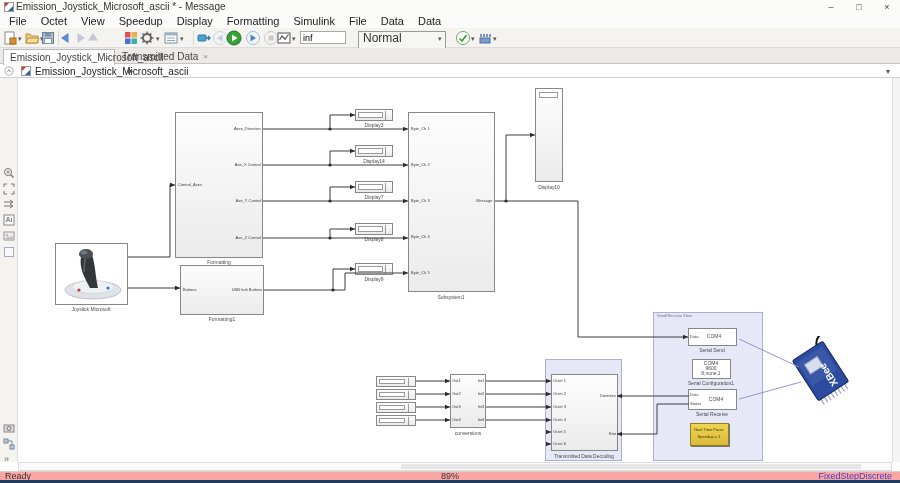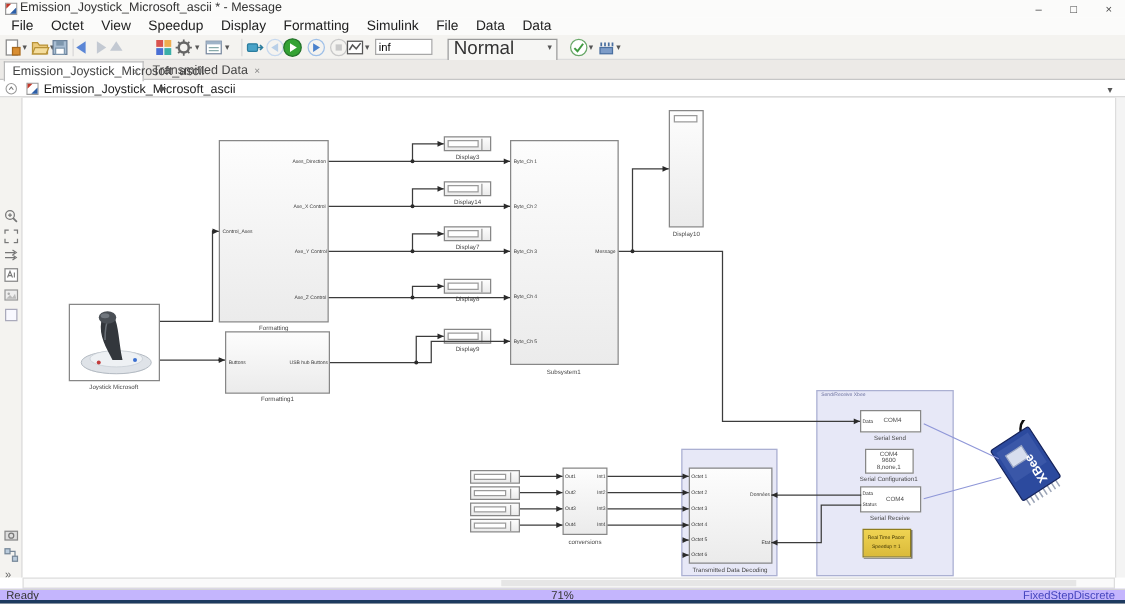--- a/index.html
+++ b/index.html
@@ -10,36 +10,36 @@
   #titlebar{left:0;top:0;width:900px;height:14px;background:#fbfbfa;}
   #title-text{left:16px;top:1px;font-size:10px;color:#333;white-space:nowrap;}
   .winbtn{top:0px;width:22px;height:14px;text-align:center;font-size:9px;color:#444;line-height:14px;}
   #menubar{left:0;top:14px;width:900px;height:14px;background:#fbfbfa;display:flex;align-items:center;padding-left:2px;box-sizing:border-box;}
   .menu-item{font-size:11px;color:#222;padding:0 7px;line-height:14px;}
   #toolbar{left:0;top:28px;width:900px;height:20px;background:#f4f3f0;border-bottom:1px solid #dcdcdc;box-sizing:border-box;}
   .t-icon{position:absolute;top:30px;width:16px;height:16px;}
   .caret{position:absolute;top:35px;font-size:7px;line-height:8px;color:#555;}
   .tsep{position:absolute;top:31px;width:1px;height:14px;background:#d8d8d8;}
   #stoptime{position:absolute;left:300px;top:31px;width:40px;height:11px;border:1px solid #a8a8a8;font-size:9px;padding:0 2px;font-family:"Liberation Sans",sans-serif;}
-  #mode-select{position:absolute;left:358px;top:31px;width:88px;height:30px;border:1px solid #9a9a9a;background:#f6f6f4;font-size:15px;color:#333;line-height:13px;padding-left:4px;box-sizing:border-box;}
+  #mode-select{position:absolute;left:358px;top:31px;width:88px;height:30px;border:1px solid #9a9a9a;background:#f6f6f4;font-size:12px;color:#333;line-height:13px;padding-left:4px;box-sizing:border-box;}
   #tabbar{left:0;top:48px;width:900px;height:16px;background:#eceae7;border-bottom:1px solid #c6c6c6;box-sizing:border-box;}
   .tab{position:absolute;top:49px;height:15px;font-size:10px;line-height:15px;color:#444;}
   #tab1{left:3px;width:110px;background:#fff;border:1px solid #b9b9b9;border-bottom:none;z-index:2;}
   #tab2{left:116px;width:95px;}
   .tabtxt{position:absolute;left:6px;top:0;}
   .tabx{position:absolute;right:3px;top:0;font-size:8px;color:#888;}
   #crumbbar{left:0;top:64px;width:900px;height:14px;background:#fff;border-bottom:1px solid #cfcfcf;box-sizing:border-box;}
   #crumbtext{left:35px;top:2px;font-size:10px;color:#222;white-space:nowrap;}
   
   #leftstrip{left:0;top:78px;width:18px;height:384px;background:#f4f3f0;border-right:1px solid #dcdcdc;box-sizing:border-box;}
   .strip-ic{position:absolute;left:3px;width:12px;height:12px;}
   #hscroll{left:18px;top:462px;width:874px;height:9px;background:#fafafa;border:1px solid #ddd;box-sizing:border-box;}
   #hthumb{left:382px;top:1px;width:460px;height:5px;background:#e6e6e6;}
   #vscroll{left:892px;top:78px;width:8px;height:384px;background:#f4f4f4;border-left:1px solid #ddd;box-sizing:border-box;}
-  #statusbar{left:0;top:471px;width:900px;height:9px;background:#c4b5fd;border-top:1px solid #d5d5d5;font-size:9px;color:#333;}
+  #statusbar{left:0;top:471px;width:900px;height:9px;background:#fca5a5;border-top:1px solid #d5d5d5;font-size:9px;color:#333;}
   #navy{left:0;top:480px;width:900px;height:3px;background:#1d3a5f;}
   
   #canvas{left:18px;top:78px;width:874px;height:384px;background:#fff;}
   .blk{position:absolute;border:1px solid #878787;background:linear-gradient(180deg,#fdfdfd 0%,#ebebeb 100%);box-sizing:border-box;}
   .white-blk{background:#fff;}
   .region{position:absolute;background:#e7e8f7;border:1px solid #abb0d2;box-sizing:border-box;}
   .dispin{position:absolute;background:#fff;border:1px solid #9a9a9a;box-sizing:border-box;}
   .ddiv{position:absolute;width:1px;background:#9a9a9a;}
   .lbl{position:absolute;width:200px;text-align:center;font-size:9px;line-height:9px;color:#4a4a4a;
        transform:scale(.55);transform-origin:center top;white-space:nowrap;pointer-events:none;}
@@ -449,18 +449,18 @@
     <span class="abs" style="left:4px;top:376px;font-size:9px;color:#666;">»</span>
   </div>
 
   <div class="abs" id="vscroll"></div>
   <div class="abs" id="hscroll">
     <div class="abs" id="hthumb"></div>
   </div>
 
   <div class="abs" id="statusbar">
     <span class="abs" style="left:5px;top:-1px;">Ready</span>
-    <span class="abs" style="left:0;width:900px;text-align:center;top:-1px;">71%</span>
+    <span class="abs" style="left:0;width:900px;text-align:center;top:-1px;">89%</span>
     <span class="abs" style="right:8px;top:-1px;color:#4343bd;">FixedStepDiscrete</span>
   </div>
   <div class="abs" id="navy"></div>
 
 </div>
 
 </body></html>

